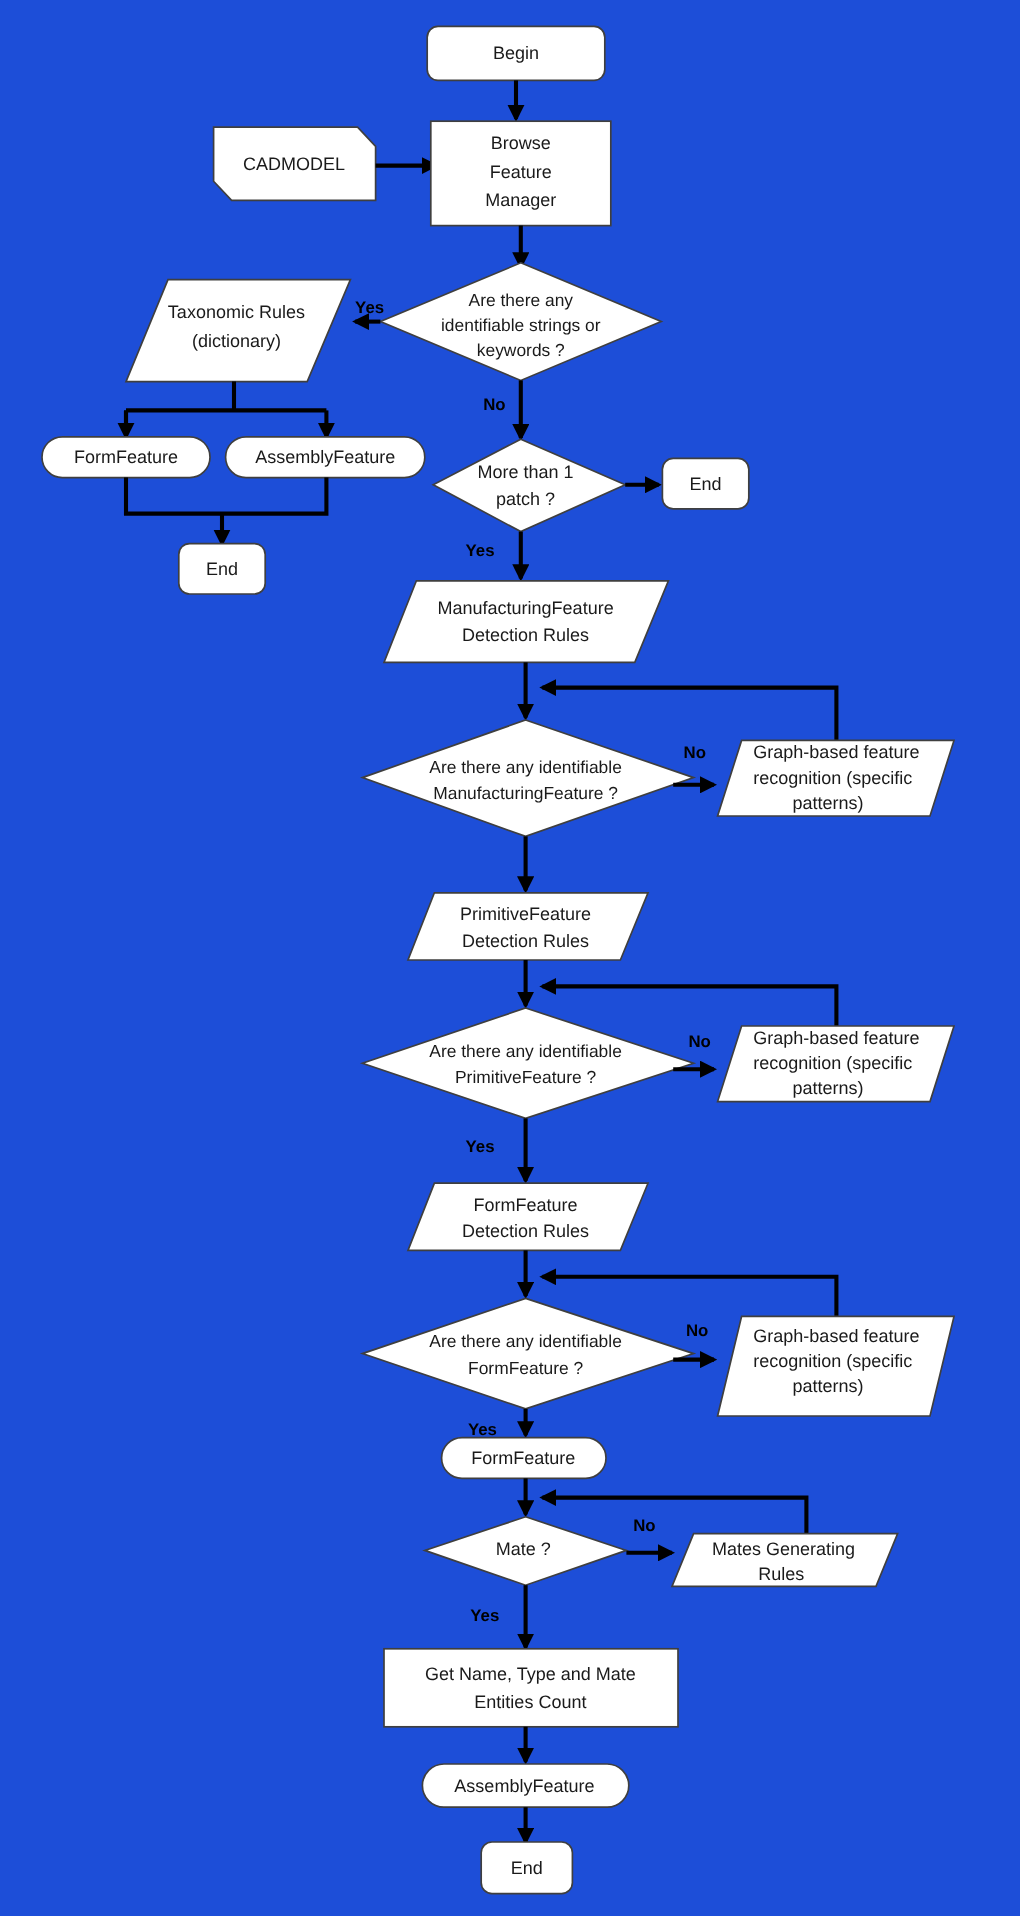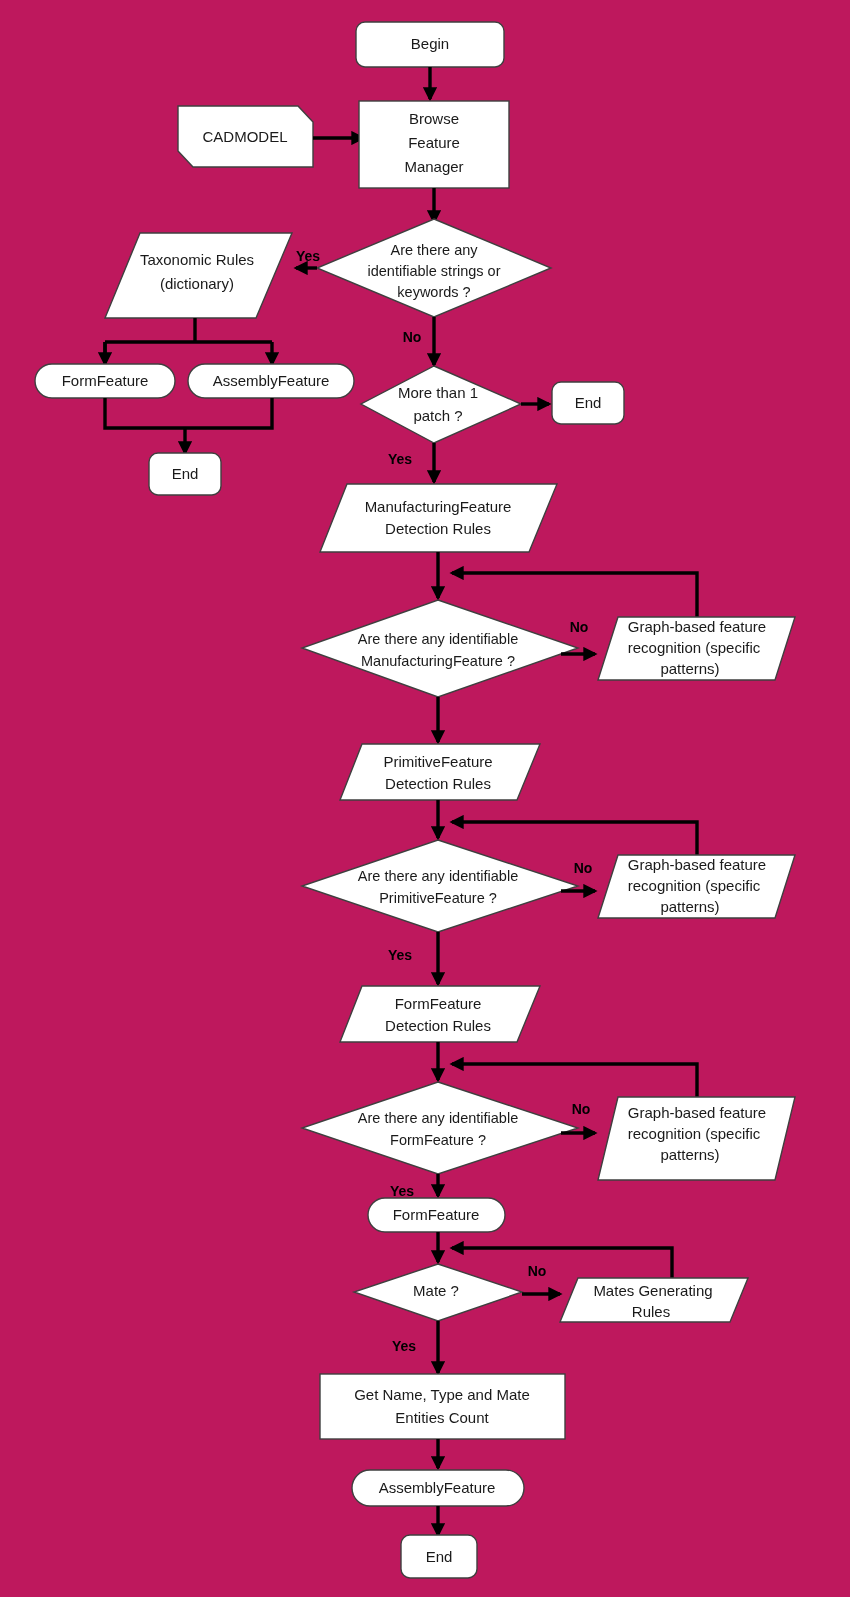--- a/index.html
+++ b/index.html
@@ -4,21 +4,21 @@
 <style>
   html, body {
     margin: 0;
     padding: 0;
     background: #ffffff;
   }
   #canvas-wrap {
     position: relative;
     width: 850px;
     height: 1597px;
-    background: #be185d;
+    background: #1d4ed8;
     overflow: hidden;
     font-family: "Liberation Sans", sans-serif;
   }
   svg.flow {
     display: block;
     width: 850px;
     height: 1597px;
   }
   .shape-stroke-thin {
     fill: #ffffff;

